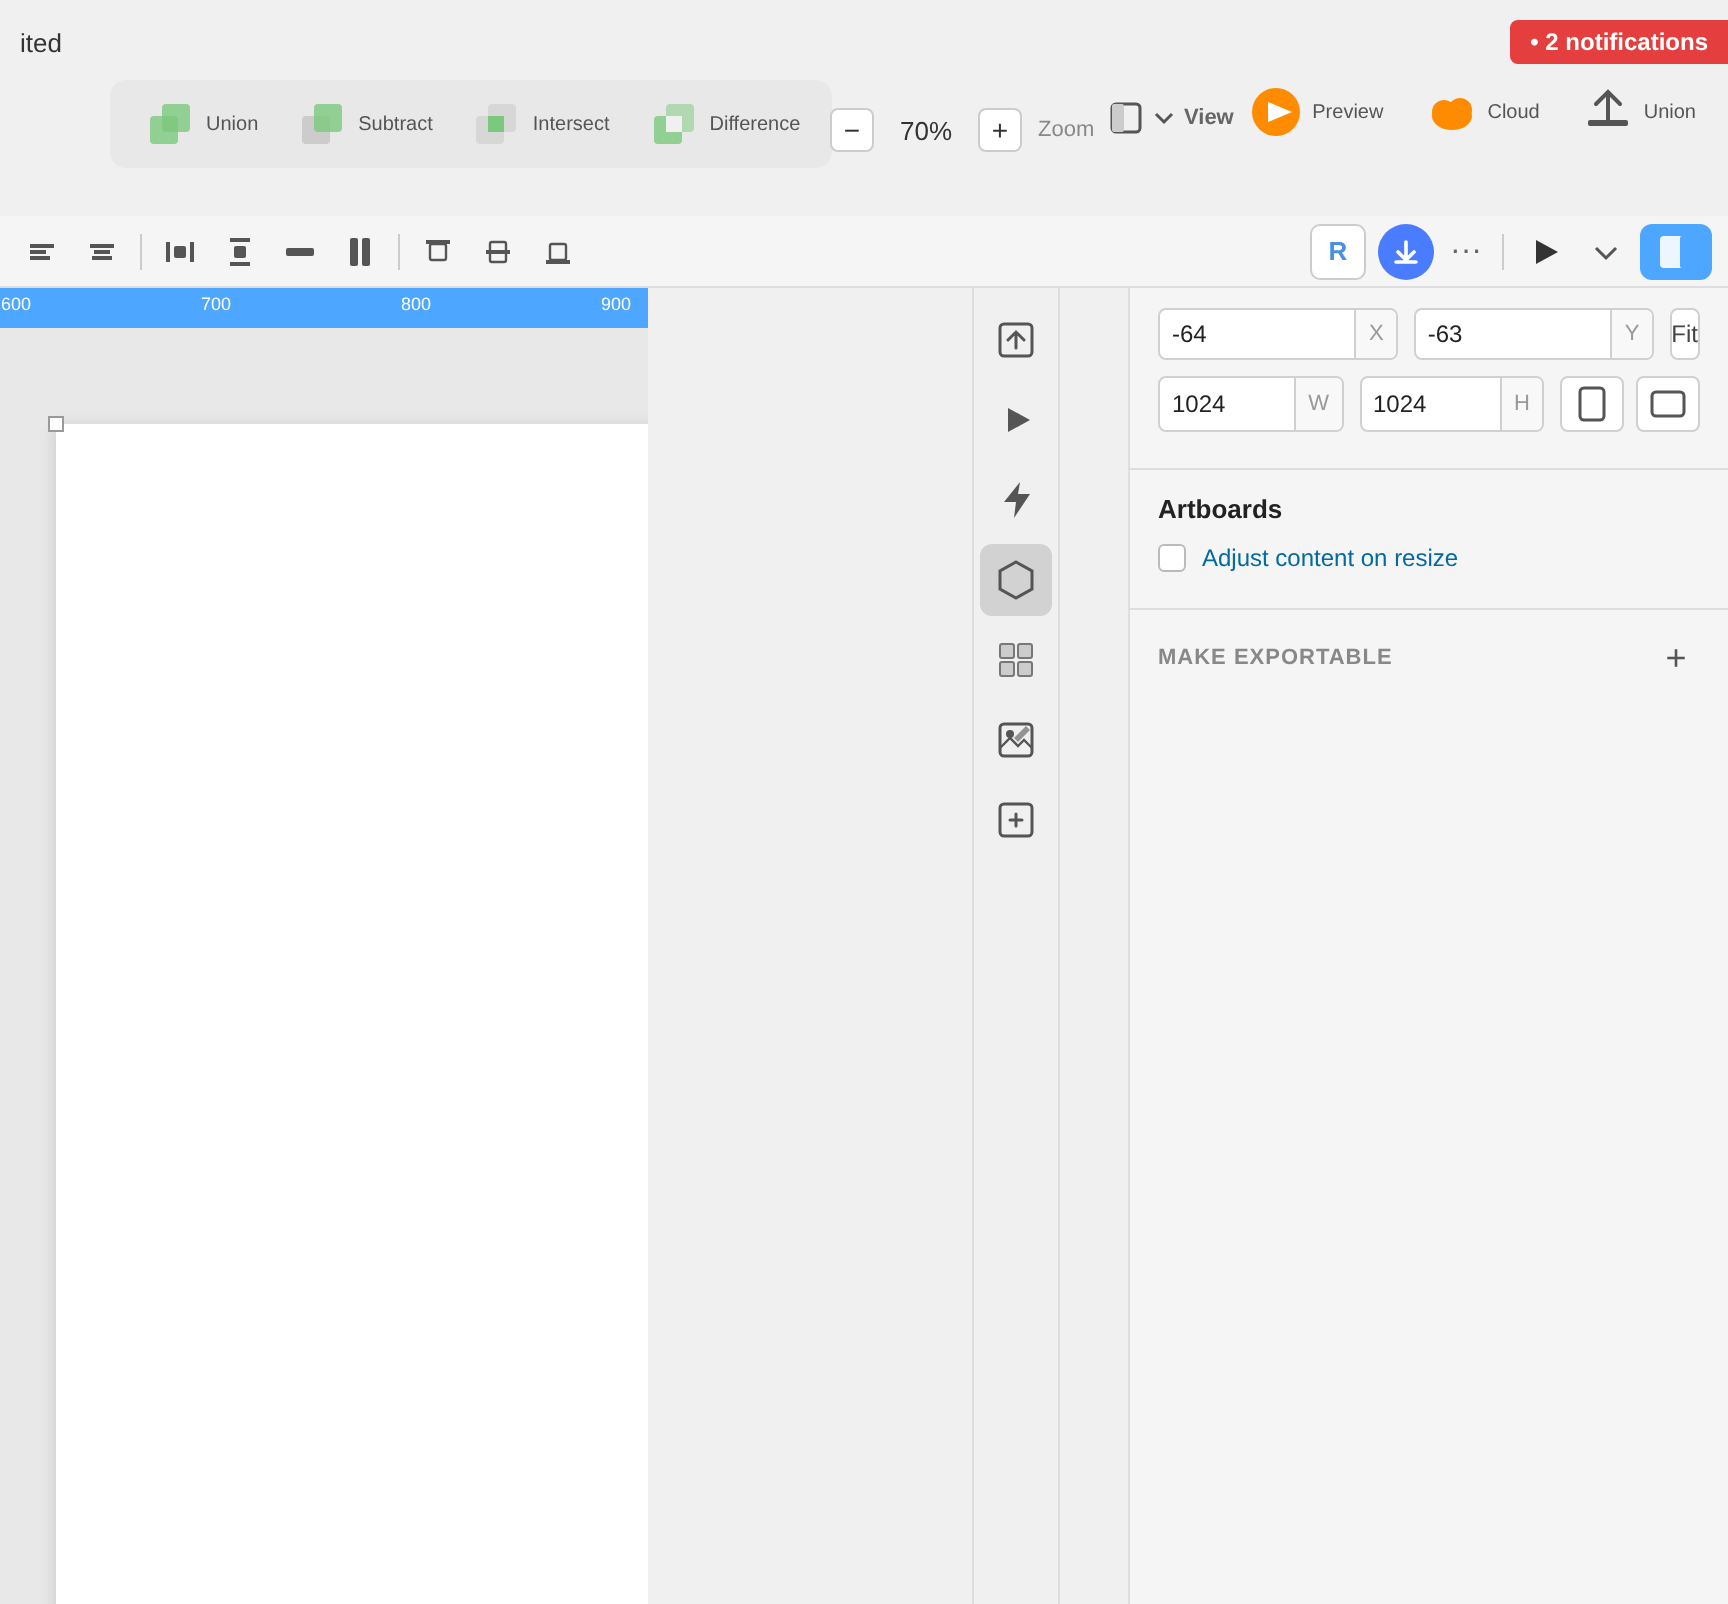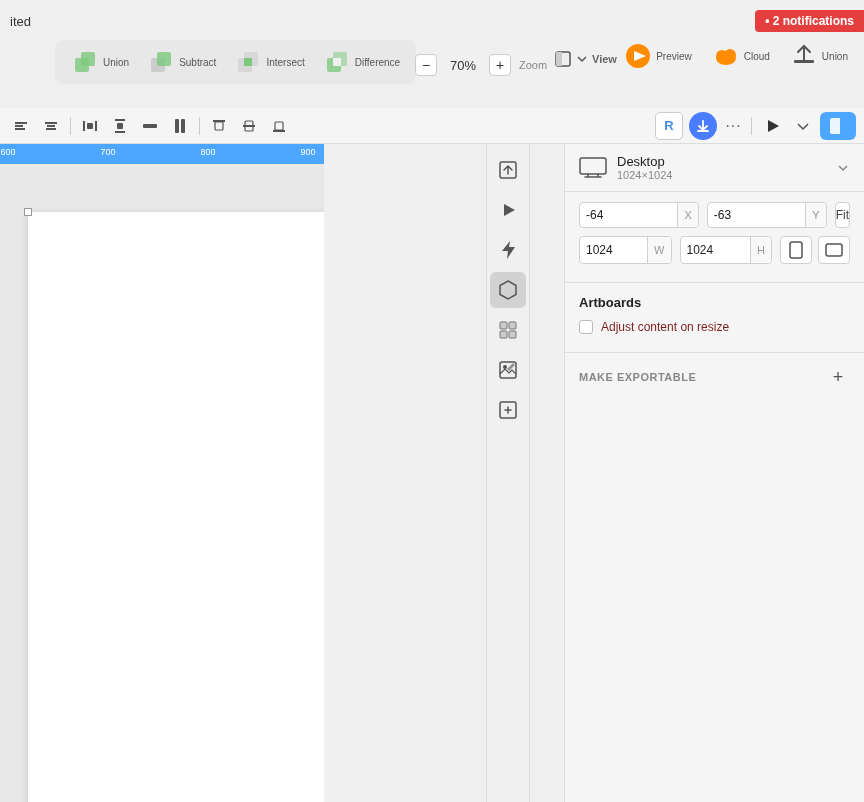--- a/index.html
+++ b/index.html
@@ -381,21 +381,21 @@
       width: 14px;
       height: 14px;
       border: 1px solid #bbb;
       border-radius: 3px;
       background: white;
       cursor: pointer;
     }
 
     .checkbox-label {
       font-size: 12px;
-      color: #7f1d1d;
+      color: #0369a1;
     }
 
     .bg-color-row {
       display: flex;
       align-items: center;
       gap: 8px;
     }
 
     .color-swatch {
       width: 32px;
@@ -713,37 +713,20 @@
   <div class="panel-icon">
     <svg width="22" height="22" viewBox="0 0 22 22">
       <rect x="3" y="3" width="16" height="16" rx="2" stroke="#555" stroke-width="1.5" fill="none"></rect>
       <path d="M11 8v6M8 11h6" stroke="#555" stroke-width="1.5" stroke-linecap="round"></path>
     </svg>
   </div>
 </div>
 
 <div class="right-panel">
 
-  <div class="desktop-selector">
-    <div class="desktop-selector-left">
-      <div class="desktop-icon">
-        <svg width="28" height="22" viewBox="0 0 28 22">
-          <rect x="1" y="1" width="26" height="16" rx="2" stroke="#555" stroke-width="1.5" fill="none"></rect>
-          <path d="M9 17v3M19 17v3M6 20h16" stroke="#555" stroke-width="1.5" stroke-linecap="round"></path>
-        </svg>
-      </div>
-      <div class="desktop-info">
-        <h3>Desktop</h3>
-        <p>1024×1024</p>
-      </div>
-    </div>
-    <svg width="14" height="14" viewBox="0 0 14 14">
-      <path d="M3 5l4 4 4-4" stroke="#888" stroke-width="1.5" fill="none"></path>
-    </svg>
-  </div>
 
   <div class="prop-section">
     <div class="prop-row">
       <div class="prop-field">
         <input class="prop-input" type="text" value="-64" style="">
         <span class="prop-label">X</span>
       </div>
       <div class="prop-field">
         <input class="prop-input" type="text" value="-63" style="">
         <span class="prop-label">Y</span>

